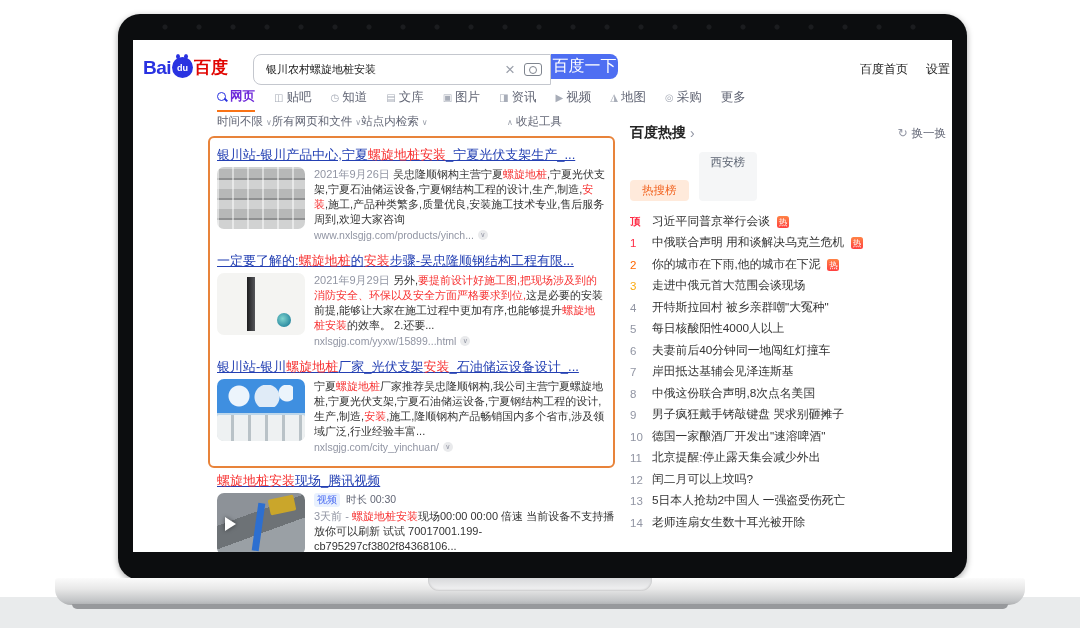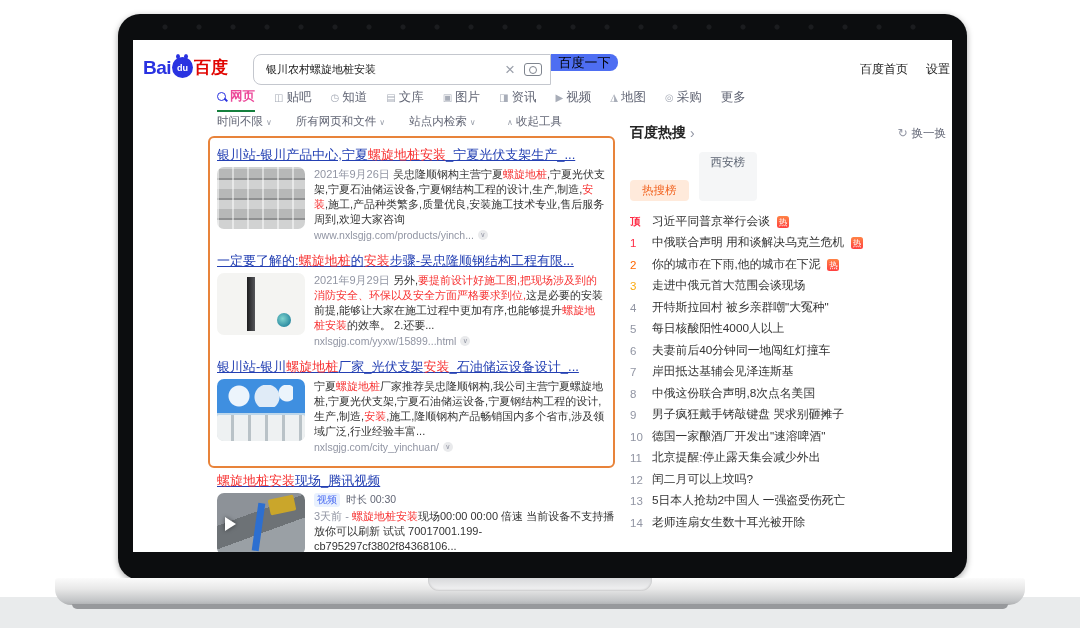--- a/index.html
+++ b/index.html
@@ -34,39 +34,39 @@
   .logo .cn { color:#e10602; font-size:17px; }
   .search-box { position:absolute; left:120px; top:2px; width:298px; height:31px;
     border:1px solid #c4c7ce; border-radius:8px 0 0 8px; background:#fff;
     display:flex; align-items:center; padding:0 8px 0 12px; }
   .search-box .query { flex:1; font-size:11px; color:#222; border:none; outline:none; }
   .icon-clear { color:#9ba0ab; font-size:17px; line-height:1; padding:0 7px; cursor:pointer; }
   .icon-camera { width:18px; height:13px; border:1.5px solid #7f858f; border-radius:3px;
     position:relative; margin-left:2px; }
   .icon-camera::after { content:""; position:absolute; left:50%; top:50%; transform:translate(-50%,-50%);
     width:6px; height:6px; border:1.3px solid #7f858f; border-radius:50%; }
-  .search-btn { position:absolute; left:418px; top:2px; width:67px; height:17px;
-    background:#4e6ef2; color:#000000; border:none; border-radius:0 8px 8px 0;
-    font-size:13px; cursor:pointer; }
+  .search-btn { position:absolute; left:418px; top:2px; width:67px; height:25px;
+    background:#4e6ef2; color:#ffffff; border:none; border-radius:0 8px 8px 0;
+    font-size:16px; cursor:pointer; }
   .top-links { position:absolute; right:2px; top:9px; display:flex; gap:18px; font-size:12px; color:#222; }
   .top-links span { cursor:pointer; }
 
   
   .tab-bar { position:absolute; left:84px; top:48px; display:flex; gap:19px; font-size:12.5px; color:#626675; }
   .tab { display:flex; align-items:center; gap:3px; cursor:pointer; padding-bottom:5px; }
   .tab .tglyph { font-size:10px; color:#a8adb8; }
-  .tab.active { color:#ec4899; border-bottom:2px solid #15803d; font-weight:bold; }
+  .tab.active { color:#6d28d9; border-bottom:2px solid #f97316; font-weight:bold; }
   .mag { position:relative; width:10px; height:10px; }
   .mag::before { content:""; position:absolute; left:0; top:0; width:7px; height:7px;
     border:1.6px solid #2932e1; border-radius:50%; }
   .mag::after { content:""; position:absolute; left:7px; top:7px; width:4px; height:1.6px;
     background:#2932e1; transform:rotate(45deg); }
 
   
-  .filter-bar { position:absolute; left:84px; top:74px; width:345px; display:flex; gap:24px;
+  .filter-bar { position:absolute; left:84px; top:74px; width:345px; display:flex; 
     font-size:11.5px; color:#626675; }
   .filter-bar .chev { font-size:8px; color:#9ba0ab; margin-left:3px; }
   .filter-collapse { margin-left:auto; color:#626675; }
   .filter-item { cursor:pointer; white-space:nowrap; }
 
   
   .results { position:absolute; left:84px; top:79px; width:398px; padding-top:0; }
   .highlight-box { border:2px solid #e8833a; border-radius:6px; padding:8px 7px 2px;
     margin:17px 0 4px -9px; }
   .result { margin-bottom:9px; }

